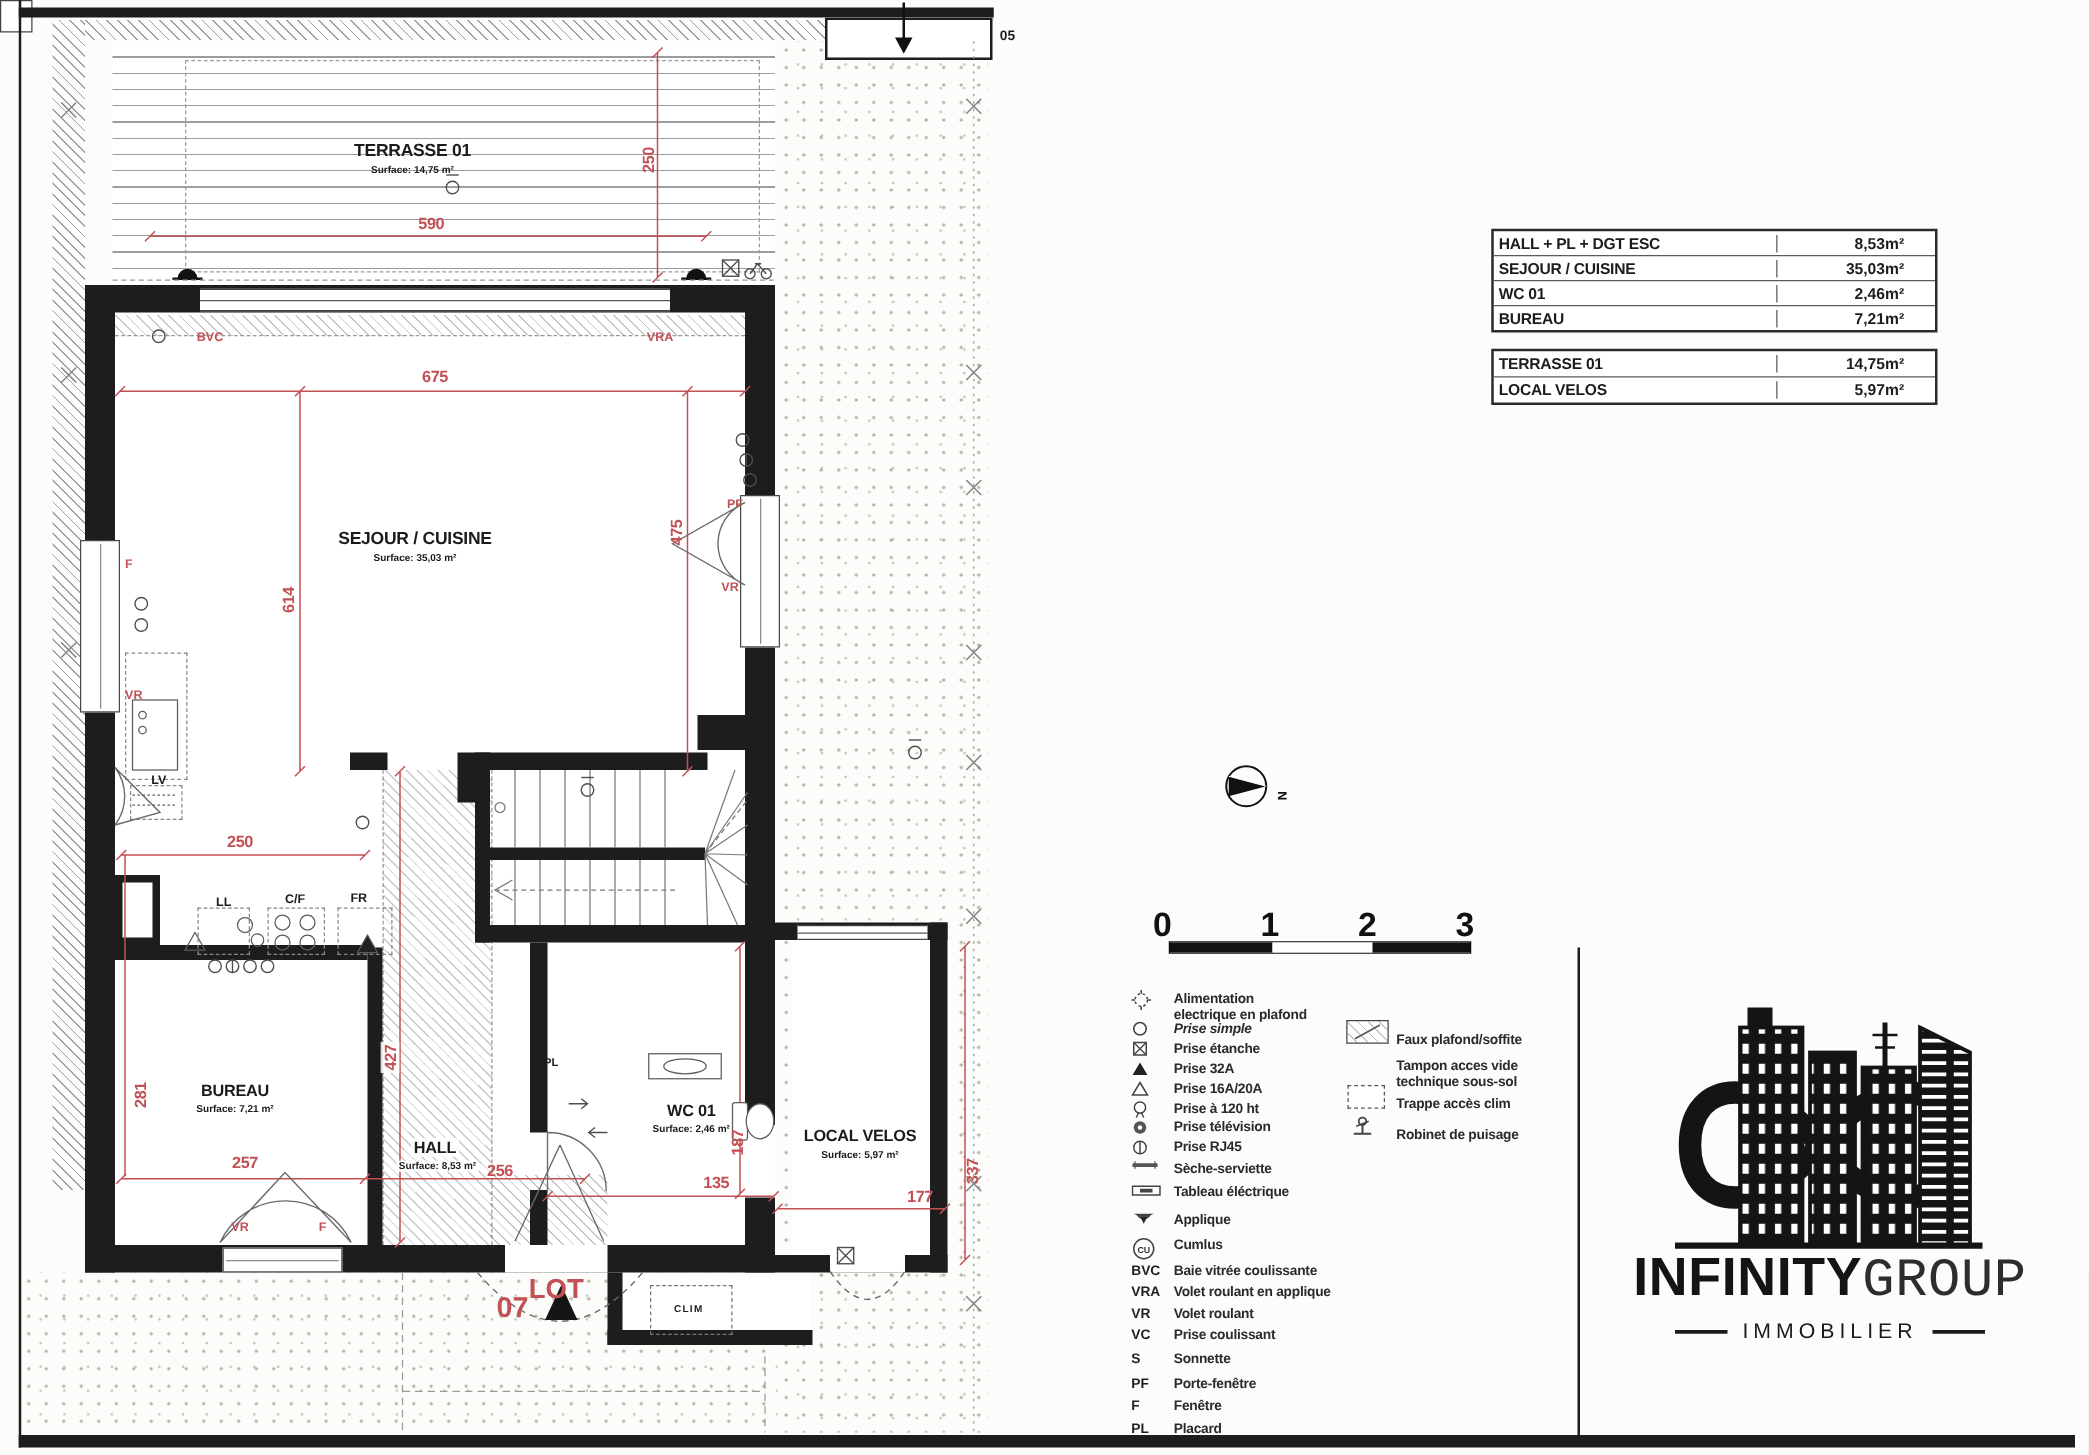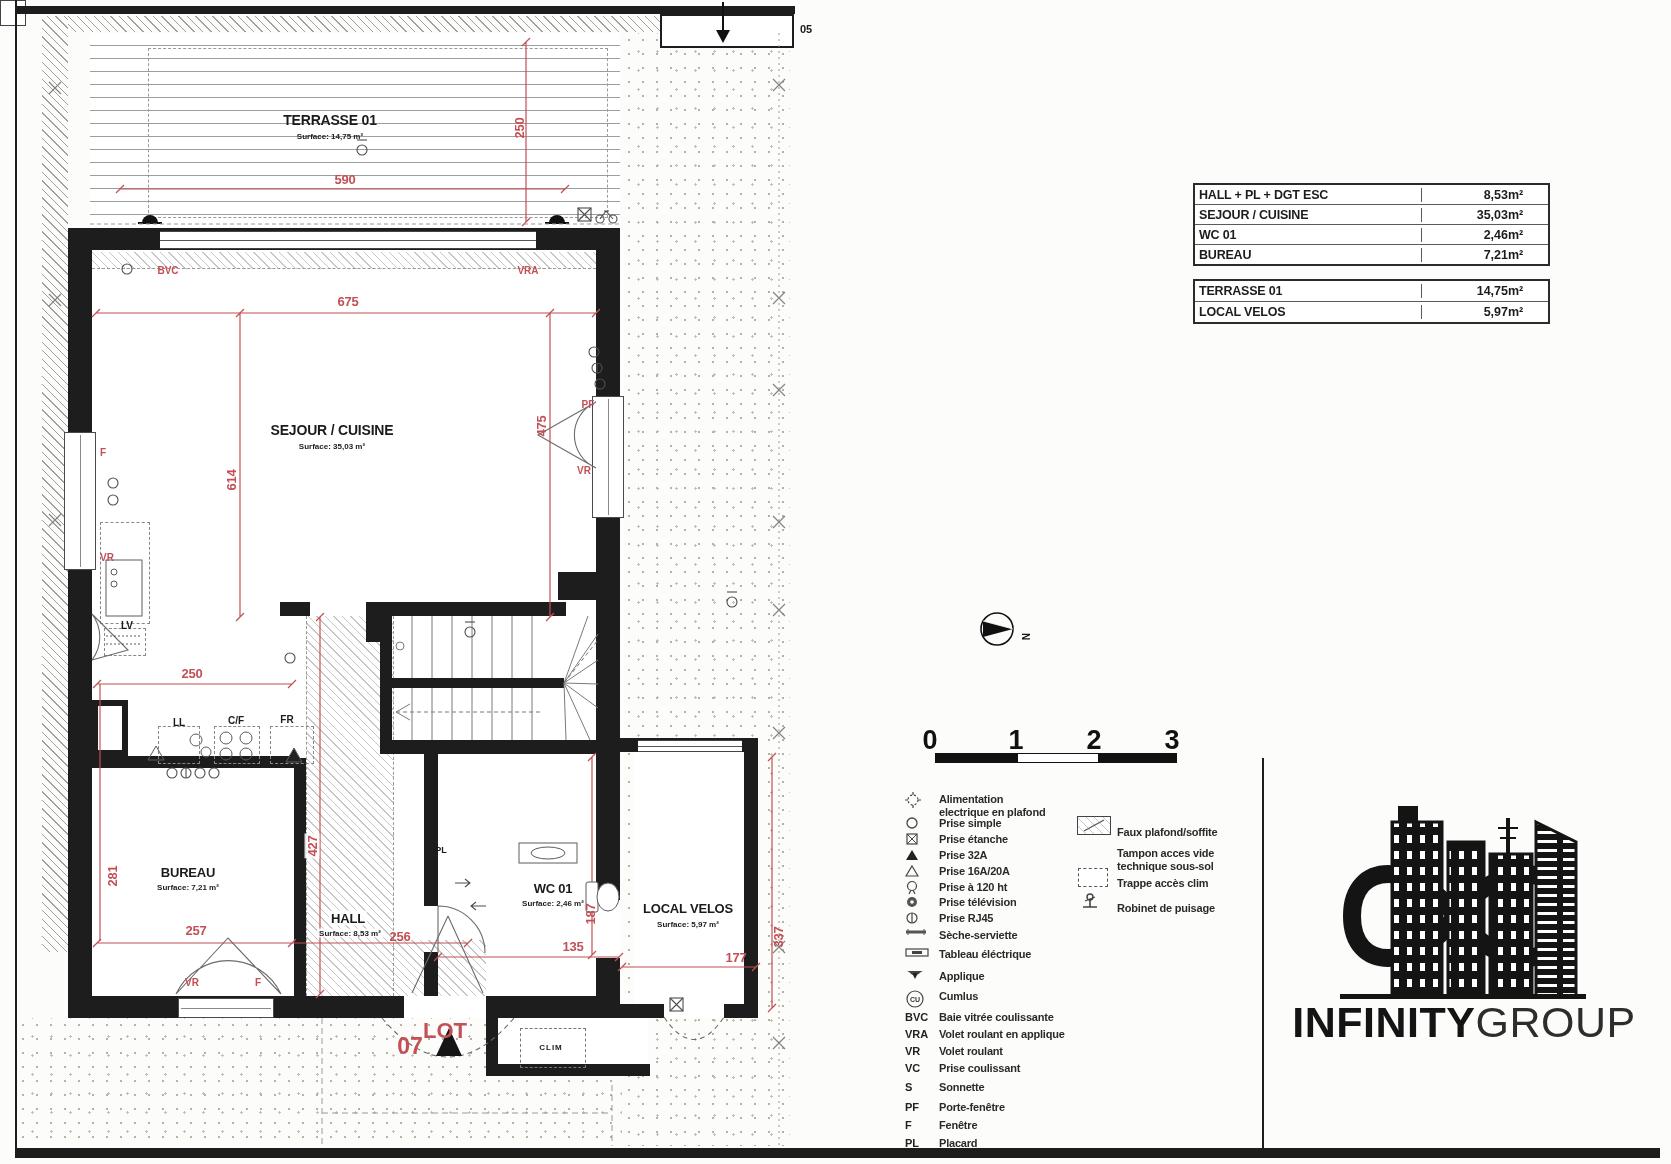--- a/index.html
+++ b/index.html
@@ -42,21 +42,21 @@
   .leg .txt{font-size:11px;font-weight:700;color:#2a2a2a;letter-spacing:-0.2px;}
   .lright .txt{font-size:11px;}
   .symrect{border:1.5px solid #444;background:#fff;}
   
   .tick{position:absolute;transform:translate(-50%,-50%);font-size:27px;font-weight:800;color:#111;}
   .sbar{position:absolute;left:935px;top:753px;width:242px;height:10px;border:1.5px solid #111;display:flex;box-sizing:border-box;}
   .sbar div{height:100%;}
   
   .logotext{position:absolute;left:1268px;top:998px;width:392px;text-align:center;letter-spacing:0.5px;}
   .logotext .b{font-size:43px;font-weight:800;color:#141414;}
-  .logotext .l{font-size:43px;font-weight:300;color:#2d2d2d;}
+  .logotext .l{font-size:43px;font-weight:300;color:#2d2d2d;font-family:Liberation Mono, monospace;}
   .logosub{position:absolute;left:1268px;top:1055px;width:392px;display:flex;align-items:center;justify-content:center;gap:12px;}
   .logosub .dash{width:42px;height:3px;background:#1a1a1a;}
   .logosub .t{font-size:17px;font-weight:400;letter-spacing:4px;color:#1a1a1a;}
   svg{position:absolute;left:0;top:0;}
 </style>
 </head>
 <body>
 
 <div id="page">
 
@@ -375,21 +375,21 @@
       <svg width="16" height="16">
           <circle cx="8" cy="8" r="5" fill="none" stroke="#444" stroke-width="1.2" stroke-dasharray="2,2"></circle>
           <path d="M8,0 V3 M8,13 V16 M0,8 H3 M13,8 H16" stroke="#444" stroke-width="1.2"></path>
         </svg>
     </div>
     <div class="txt">Alimentation</div>
   </div>
   <div class="leg" style="left:939px;top:805px;">
     <div class="txt">electrique en plafond</div>
   </div>
-  <div class="leg" style="left:905px;top:816px;">
+  <div class="leg" style="left:905px;top:816px;font-style:italic;">
     <div class="sym">
         <svg width="14" height="14">
           <circle cx="7" cy="7" r="5" fill="none" stroke="#444" stroke-width="1.3"></circle>
         </svg>
       </div>
     <div class="txt">Prise simple</div>
   </div>
   <div class="leg" style="left:905px;top:832px;">
     <div class="sym">
         <svg width="14" height="14">
@@ -540,14 +540,19 @@
       </svg>
   </div>
   <div class="leg lright" style="left:1117px;top:901px;">
     <div class="txt">Robinet de puisage</div>
   </div>
 
   <div class="wall" style="left:1262px;top:758px;width:2px;height:390px;"></div>
   <div class="logotext">
     <span class="b">INFINITY</span><span class="l">GROUP</span>
   </div>
+  <div class="logosub">
+    <div class="dash"></div>
+    <div class="t">IMMOBILIER</div>
+    <div class="dash"></div>
+  </div>
 
 </div>
 
 </body></html>

